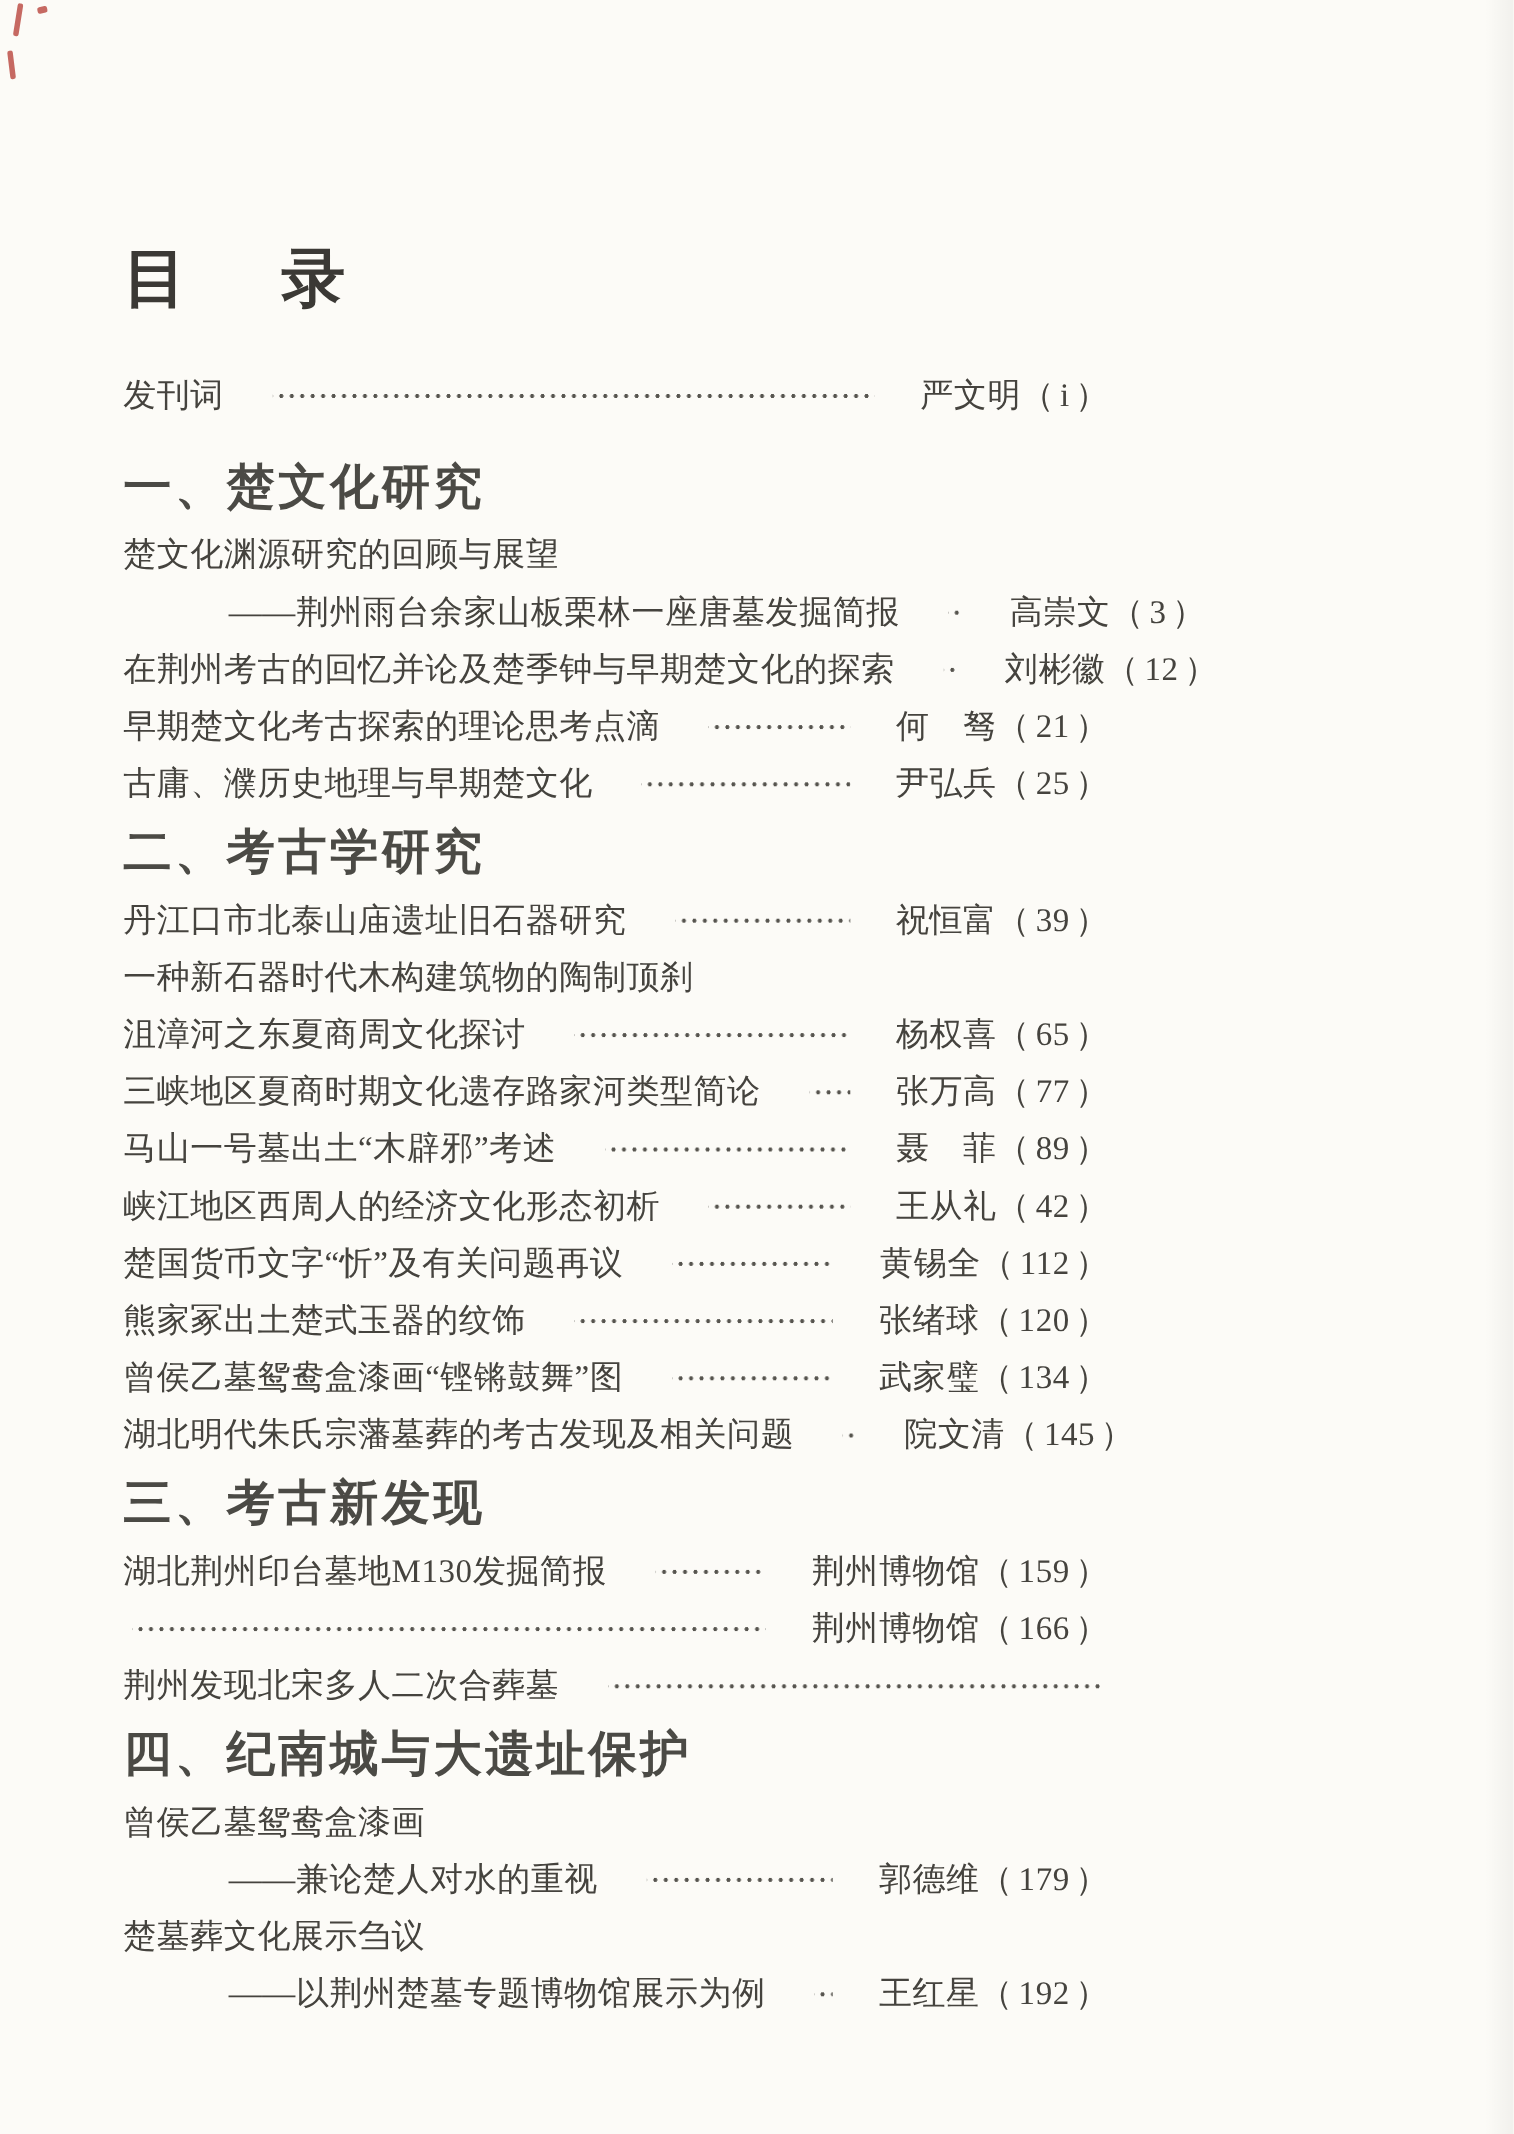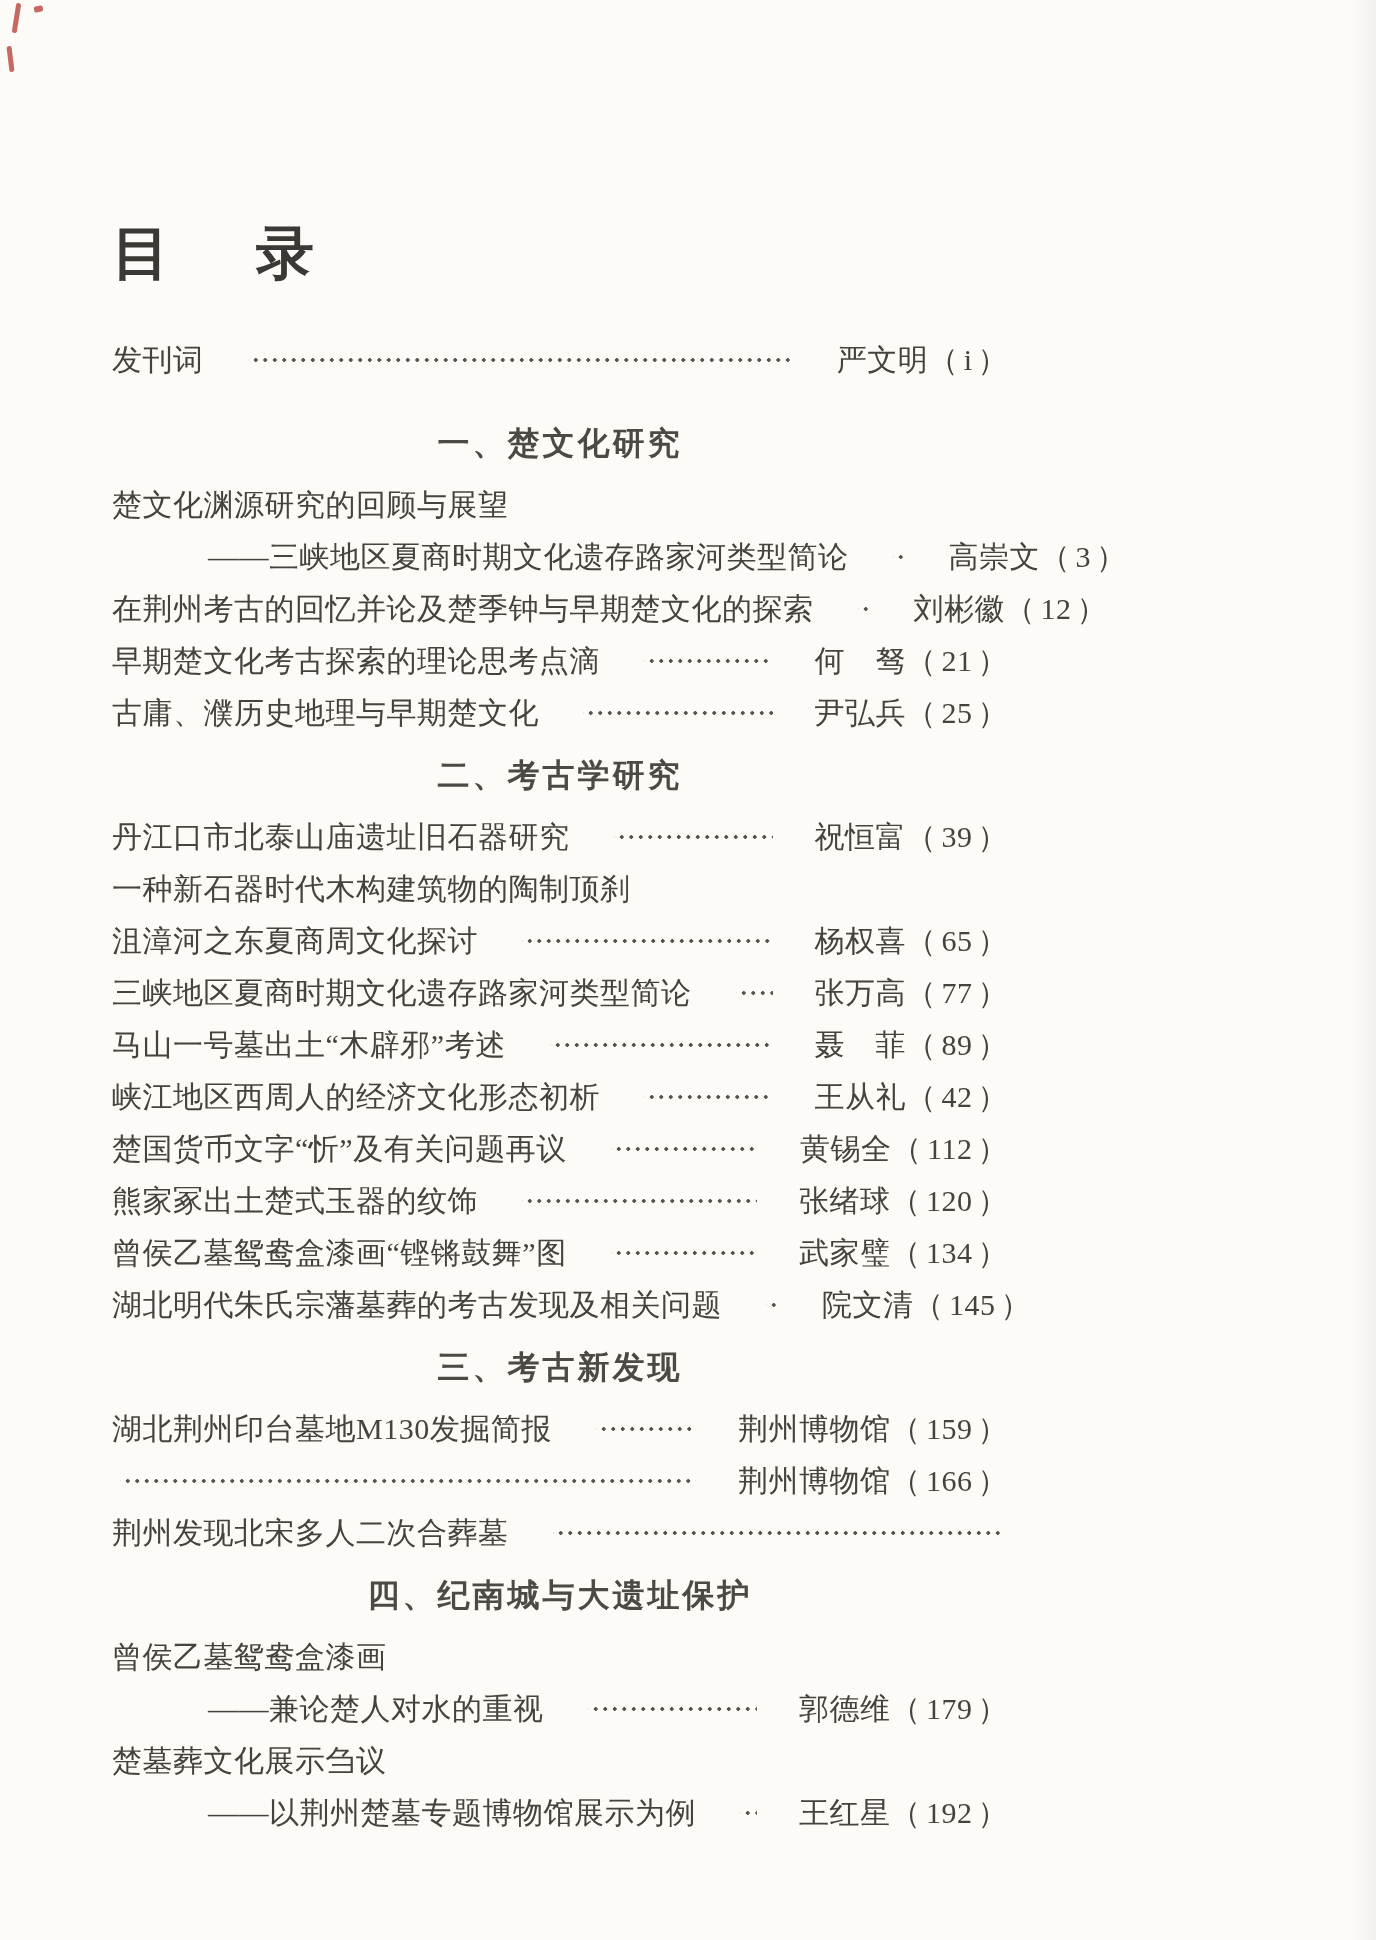--- a/index.html
+++ b/index.html
@@ -49,25 +49,24 @@
     background-position:3px 58%;
     background-repeat:repeat-x;
   }
   .ref{flex:0 0 auto;}
   .pg{padding:0 5px;}
   .indent .t{padding-left:96px;}
   .front{margin-bottom:34px;}
   .sec-heading{
     font-family:"Liberation Sans","DejaVu Sans",sans-serif;
     font-weight:700;
-    font-size:32px;
+    font-size:44px;
     line-height:46px;
     letter-spacing:3px;
     color:#4b4a45;
-    text-align:center;
     margin:13px 0 13px;
   }
   
   .scan-mark{position:absolute;background:#b8453c;opacity:.8;border-radius:2px;}
   .m1{left:14px;top:3px;width:5px;height:30px;transform:rotate(9deg);}
   .m2{left:34px;top:6px;width:9px;height:6px;transform:rotate(-12deg);}
   .m3{left:8px;top:46px;width:5px;height:26px;transform:rotate(-7deg);}
 </style>
 </head>
 <body>
@@ -86,21 +85,21 @@
     <span class="ref"><span>严文明</span><span>（</span><span class="pg">i</span><span>）</span></span>
   </div>
 
   <div class="sec-heading">一、楚文化研究</div>
 
   <div>
     <div class="row">
       <span class="t">楚文化渊源研究的回顾与展望</span>
     </div>
     <div class="row indent">
-      <span class="t">——三峡地区夏商时期文化遗存路家河类型简论</span>
+      <span class="t">——荆州雨台余家山板栗林一座唐墓发掘简报</span>
       <span class="leader"></span>
       <span class="ref"><span>高崇文</span><span>（</span><span class="pg">3</span><span>）</span></span>
     </div>
   </div>
 
   <div class="row">
     <span class="t">在荆州考古的回忆并论及楚季钟与早期楚文化的探索</span>
     <span class="leader"></span>
     <span class="ref"><span>刘彬徽</span><span>（</span><span class="pg">12</span><span>）</span></span>
   </div>

